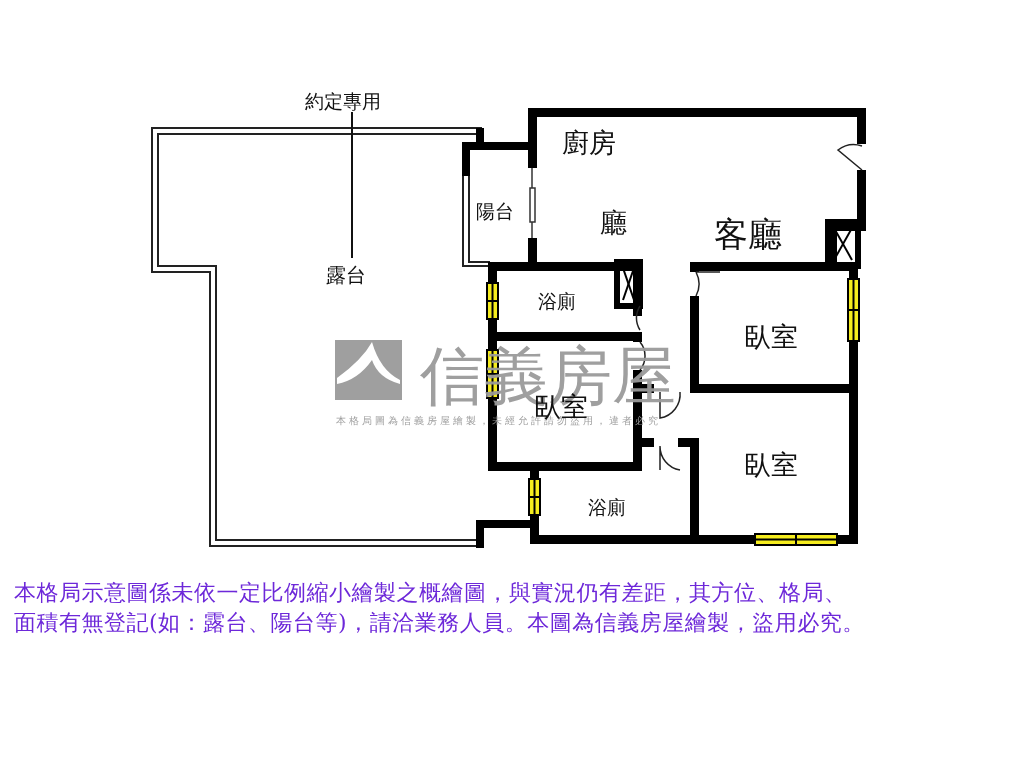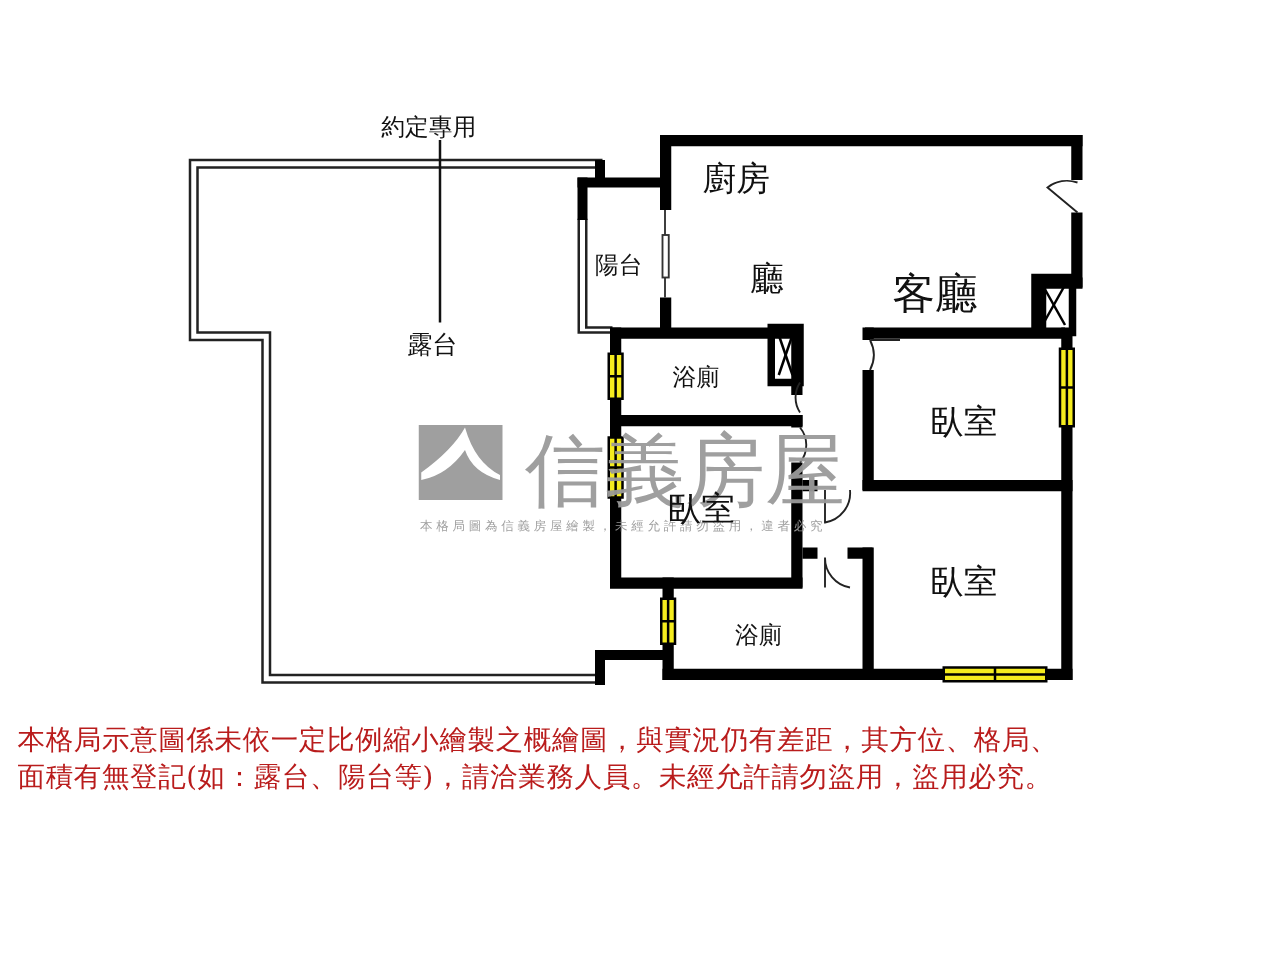--- a/index.html
+++ b/index.html
@@ -1,20 +1,20 @@
 <!DOCTYPE html>
 <html><head>
 <meta charset="utf-8">
 <style>
   html, body { margin:0; padding:0; background:#ffffff; }
   body { width:1024px; height:768px; position:relative; overflow:hidden; font-family:"DejaVu Serif", serif; }
   #plan { position:absolute; left:0; top:0; width:1024px; height:560px; }
   .room-label { font-family:"DejaVu Serif", serif; fill:#111; }
   .wm-text { font-family:"DejaVu Sans", sans-serif; fill:#9a9a9a; }
-  #disclaimer { position:absolute; left:14px; top:578px; width:1000px; font-family:"DejaVu Serif", serif; font-size:22px; line-height:30px; color:#b91c1c; letter-spacing:0.5px; }
+  #disclaimer { position:absolute; left:14px; top:578px; width:1000px; font-family:"DejaVu Serif", serif; font-size:22px; line-height:30px; color:#6d28d9; letter-spacing:0.5px; }
   #disclaimer div { white-space:nowrap; }
 </style>
 </head>
 <body>
 
 <svg id="plan" viewBox="0 0 1024 560" xmlns="http://www.w3.org/2000/svg">
 
   <g fill="none" stroke="#222" stroke-width="2">
     <polyline points="482,128 152,128 152,272 210,272 210,546 482,546"></polyline>
     <polyline points="482,134 158,134 158,266 216,266 216,540 482,540"></polyline>
@@ -127,14 +127,14 @@
   <text class="room-label" x="714" y="246" font-size="34">客廳</text>
   <text class="room-label" x="538" y="308" font-size="19">浴廁</text>
   <text class="room-label" x="744" y="346" font-size="27">臥室</text>
   <text class="room-label" x="534" y="416" font-size="27">臥室</text>
   <text class="room-label" x="744" y="474" font-size="27">臥室</text>
   <text class="room-label" x="588" y="514" font-size="19">浴廁</text>
 </svg>
 
 <div id="disclaimer">
   <div>本格局示意圖係未依一定比例縮小繪製之概繪圖，與實況仍有差距，其方位、格局、</div>
-  <div>面積有無登記(如：露台、陽台等)，請洽業務人員。未經允許請勿盜用，盜用必究。</div>
+  <div>面積有無登記(如：露台、陽台等)，請洽業務人員。本圖為信義房屋繪製，盜用必究。</div>
 </div>
 
 </body></html>

